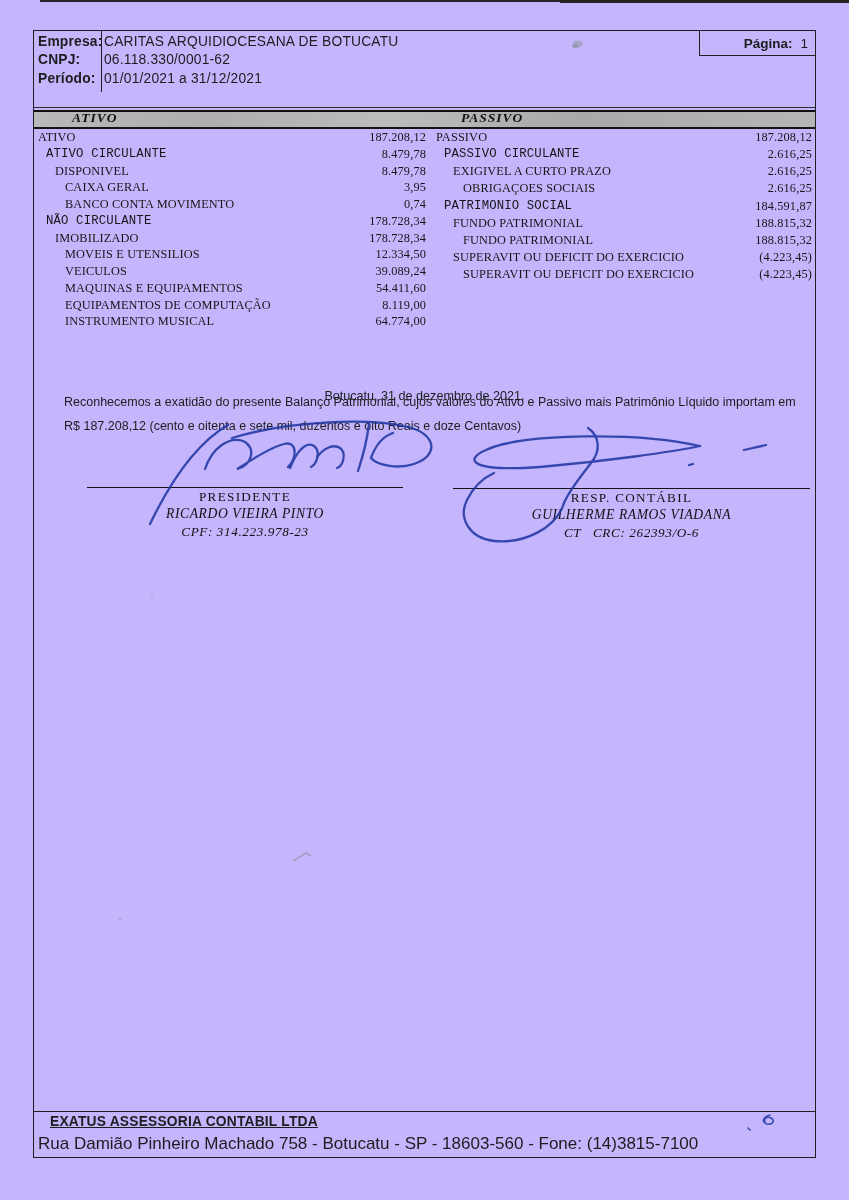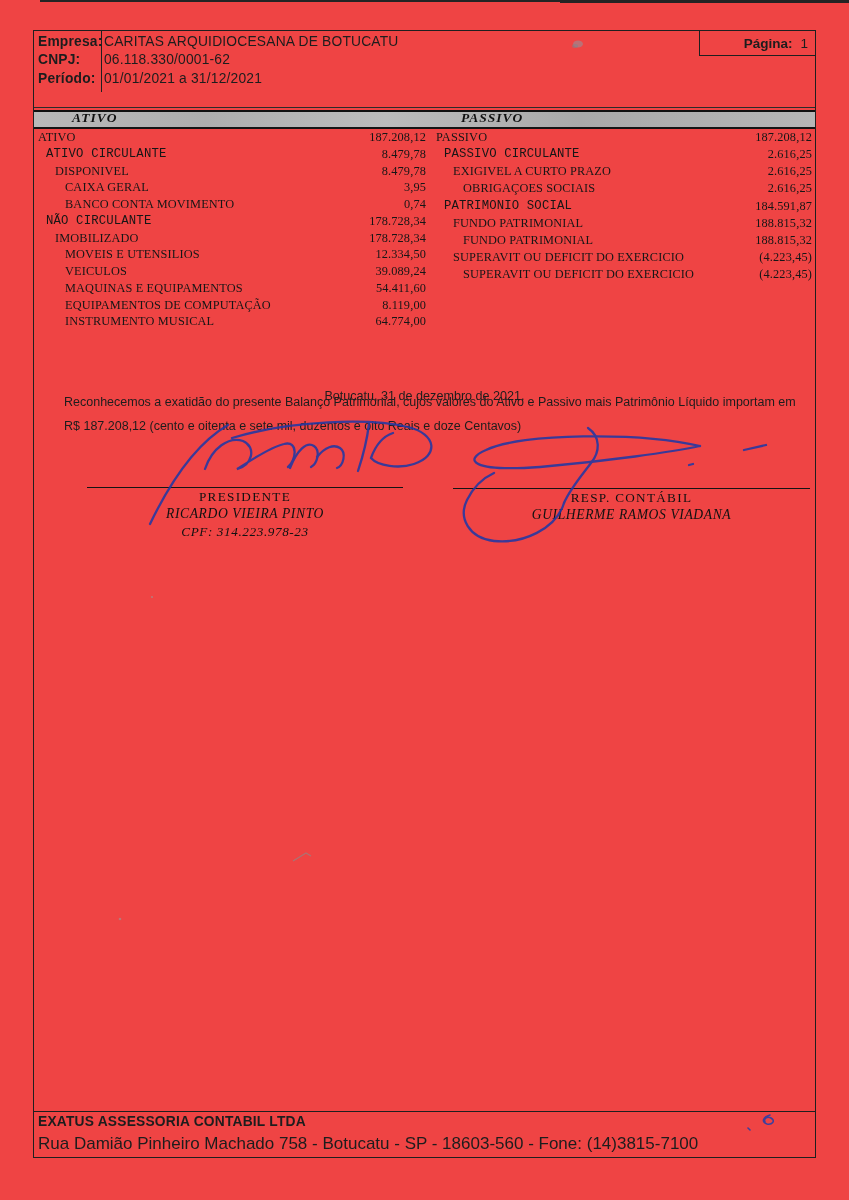--- a/index.html
+++ b/index.html
@@ -1,16 +1,16 @@
 <!DOCTYPE html>
 <html><head>
 <meta charset="utf-8">
 <style>
   html,body{margin:0;padding:0;background:#e8e8e8;}
-  .scan{position:relative;width:849px;height:1200px;background:#ef4444;overflow:hidden;
+  .scan{position:relative;width:849px;height:1200px;background:#c4b5fd;overflow:hidden;
         font-family:"Liberation Sans",sans-serif;color:#1d1d1d;}
   .scan-edge{position:absolute;background:#242424;}
   .frame{position:absolute;left:33px;top:30px;width:781px;height:1126px;border:1.6px solid #1f1f1f;}
 
   
   .header-vline{position:absolute;left:67px;top:0;height:61px;border-right:1.4px solid #1f1f1f;}
   .header-rows{position:absolute;left:4px;top:1px;width:600px;}
   .hrow{display:flex;height:18.6px;align-items:center;font-size:13.8px;letter-spacing:.2px;}
   .hlabel{width:66px;font-weight:700;}
   .hvalue{white-space:nowrap;}
@@ -51,21 +51,21 @@
   .sigblock{position:absolute;border-top:1.7px solid #141414;text-align:center;
             font-family:"Liberation Serif",serif;}
   .sig-left{left:53px;top:456px;width:316px;}
   .sig-right{left:419px;top:457px;width:357px;}
   .sig-role{font-size:13.2px;letter-spacing:1.3px;margin-top:1px;color:#111;}
   .sig-name{font-style:italic;font-size:13.6px;letter-spacing:.6px;margin-top:1px;color:#111;}
   .sig-doc{font-style:italic;font-size:13.2px;letter-spacing:.6px;margin-top:2px;color:#111;}
 
   
   .footer{position:absolute;left:0;bottom:0;width:100%;height:45px;border-top:1.5px solid #1f1f1f;}
-  .footer-company{position:absolute;left:4px;top:2px;font-weight:700;font-size:13.8px;letter-spacing:.2px;}
+  .footer-company{position:absolute;left:16px;top:2px;font-weight:700;font-size:13.8px;letter-spacing:.2px;text-decoration:underline;}
   .footer-address{position:absolute;left:4px;top:22px;font-size:17px;}
 
   .ink-overlay{position:absolute;left:0;top:0;width:849px;height:1200px;pointer-events:none;}
 </style>
 </head>
 <body>
 
 <div class="scan">
 
   <div class="scan-edge" style="left:40px;top:0;width:809px;height:2px;"></div>
@@ -195,20 +195,21 @@
     <div class="decl">Reconhecemos a exatidão do presente Balanço Patrimonial, cujos valores do Ativo e Passivo mais Patrimônio Líquido importam em R$ 187.208,12 (cento e oitenta e sete mil, duzentos e oito Reais e doze Centavos)</div>
 
     <div class="sigblock sig-left">
       <div class="sig-role">PRESIDENTE</div>
       <div class="sig-name">RICARDO VIEIRA PINTO</div>
       <div class="sig-doc">CPF: 314.223.978-23</div>
     </div>
     <div class="sigblock sig-right">
       <div class="sig-role">RESP. CONTÁBIL</div>
       <div class="sig-name">GUILHERME RAMOS VIADANA</div>
+      <div class="sig-doc">CT&nbsp;&nbsp;&nbsp;CRC: 262393/O-6</div>
     </div>
 
     <div class="footer">
       <div class="footer-company">EXATUS ASSESSORIA CONTABIL LTDA</div>
       <div class="footer-address">Rua Damião Pinheiro Machado 758  - Botucatu - SP - 18603-560 - Fone: (14)3815-7100</div>
     </div>
   </div>
 
   <svg class="ink-overlay" viewBox="0 0 849 1200" xmlns="http://www.w3.org/2000/svg">
 

